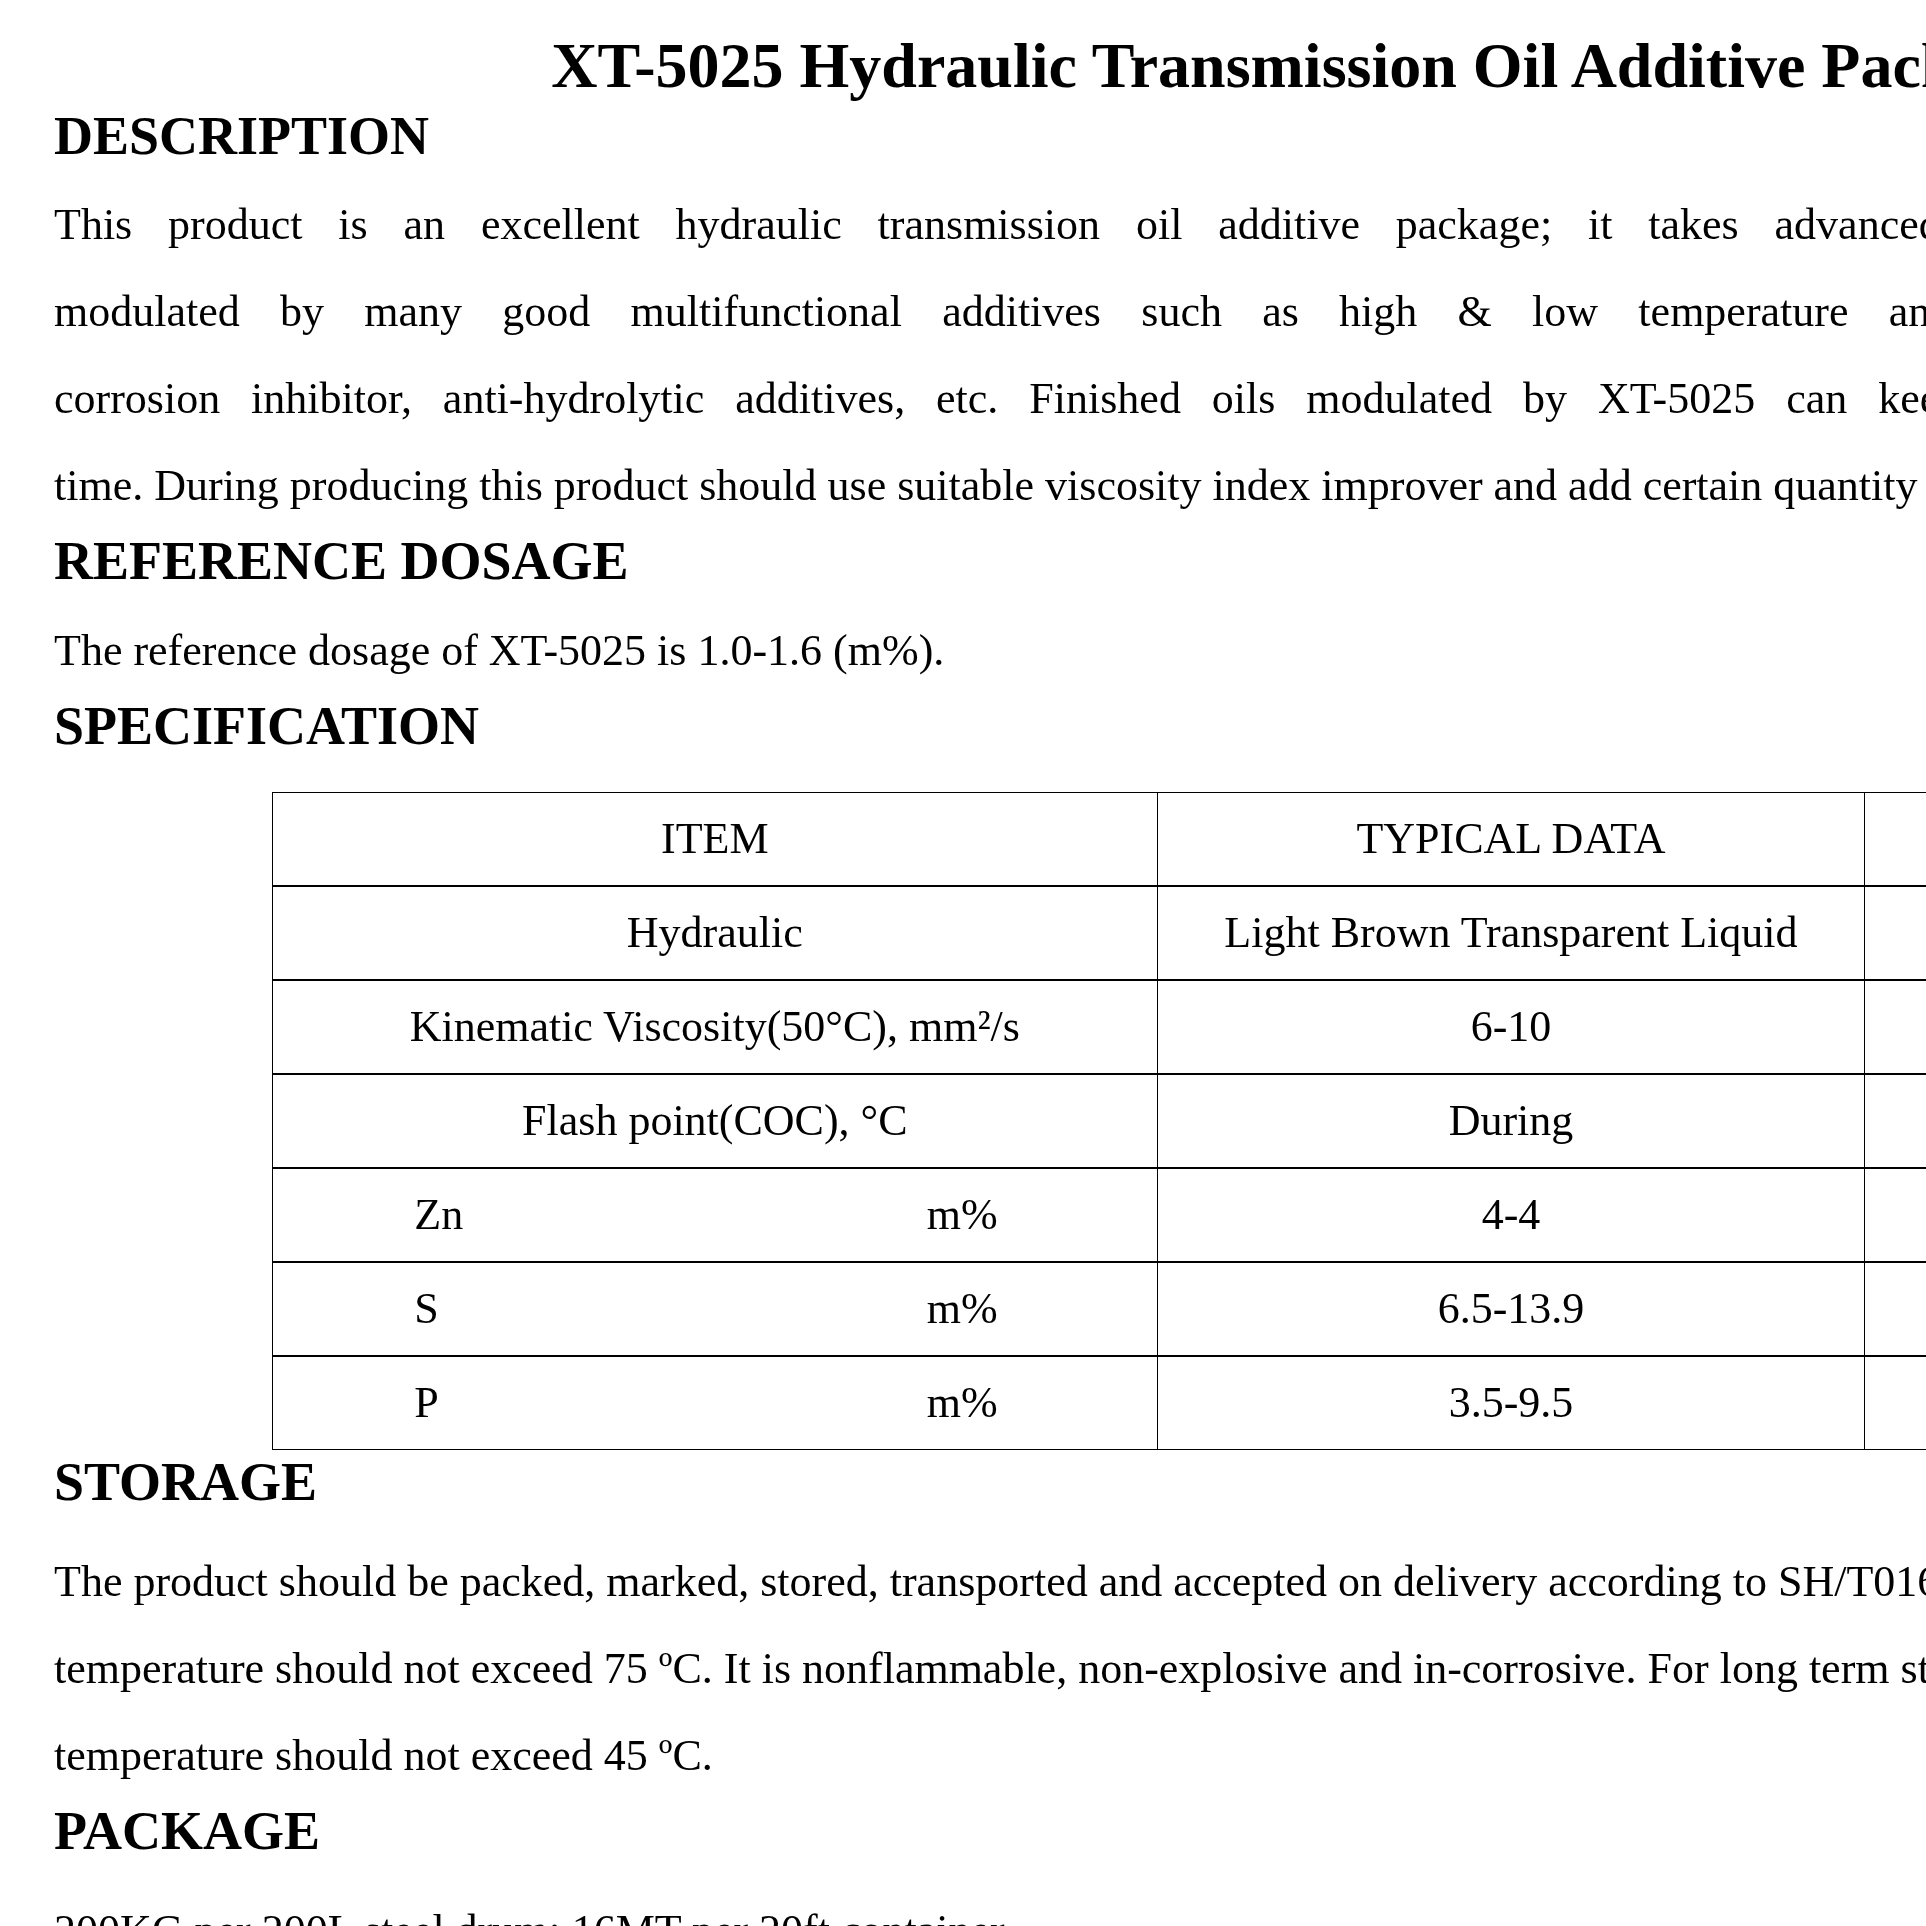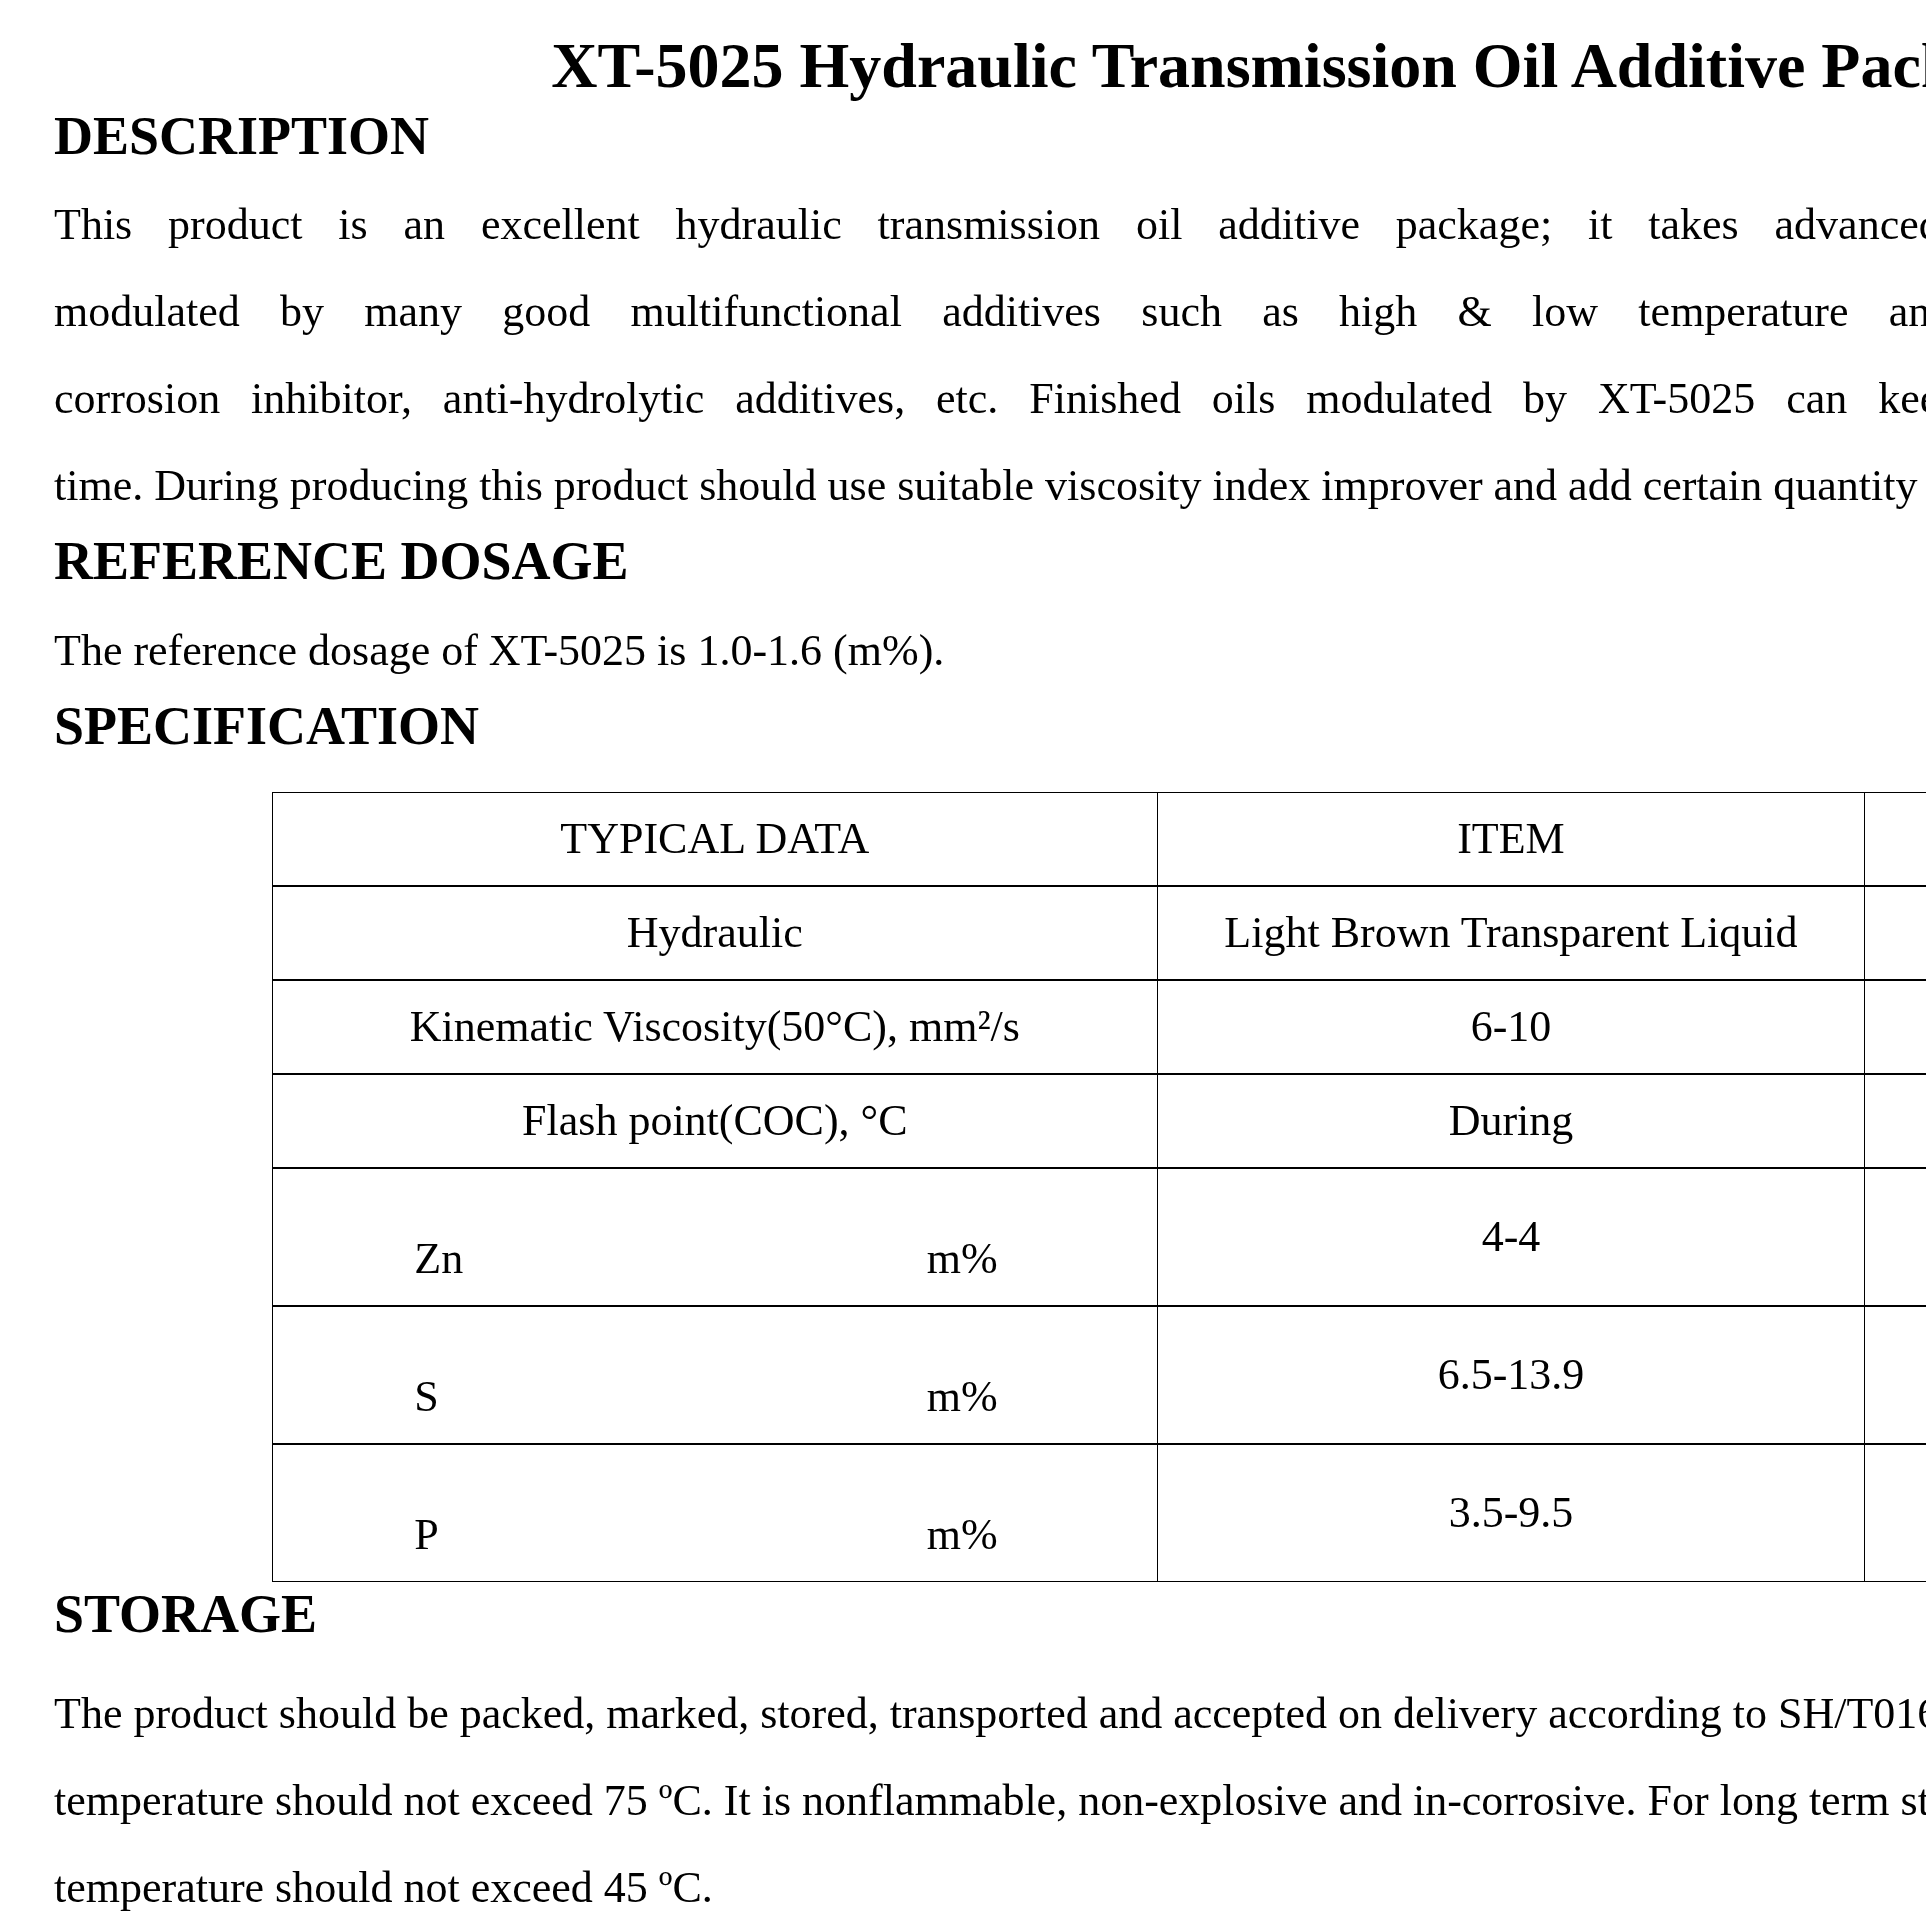--- a/index.html
+++ b/index.html
@@ -81,21 +81,20 @@
     justify-content: center;
     text-align: center;
     padding: 3.9px 7.7px;
   }
   .td + .td { border-left: 0.8px solid #000000; }
   .td.split {
     justify-content: space-between;
     padding-left: 16%;
     padding-right: 18%;
     text-align: left;
-    margin-top: 44px;
   }
 </style>
 </head>
 <body>
 
 <div class="page">
 
   <h1 class="doc-title">XT-5025 Hydraulic Transmission Oil Additive Package</h1>
 
   <h2 class="sec h-desc">DESCRIPTION</h2>
@@ -108,22 +107,22 @@
   </div>
 
   <h2 class="sec h-dosage">REFERENCE DOSAGE</h2>
 
   <div class="bodytext para-dosage">The reference dosage of XT-5025 is 1.0-1.6 (m%).</div>
 
   <h2 class="sec h-spec">SPECIFICATION</h2>
 
   <div class="spec-table">
     <div class="tr">
+      <div class="td">ITEM</div>
       <div class="td">TYPICAL DATA</div>
-      <div class="td">ITEM</div>
       <div class="td">TEST METHOD</div>
     </div>
 
   <div class="tr">
         <div class="td">Hydraulic</div>
         <div class="td">Light Brown Transparent Liquid</div>
         <div class="td">Visual</div>
       </div>
       <div class="tr">
         <div class="td">Kinematic Viscosity(50°C), mm²/s</div>

